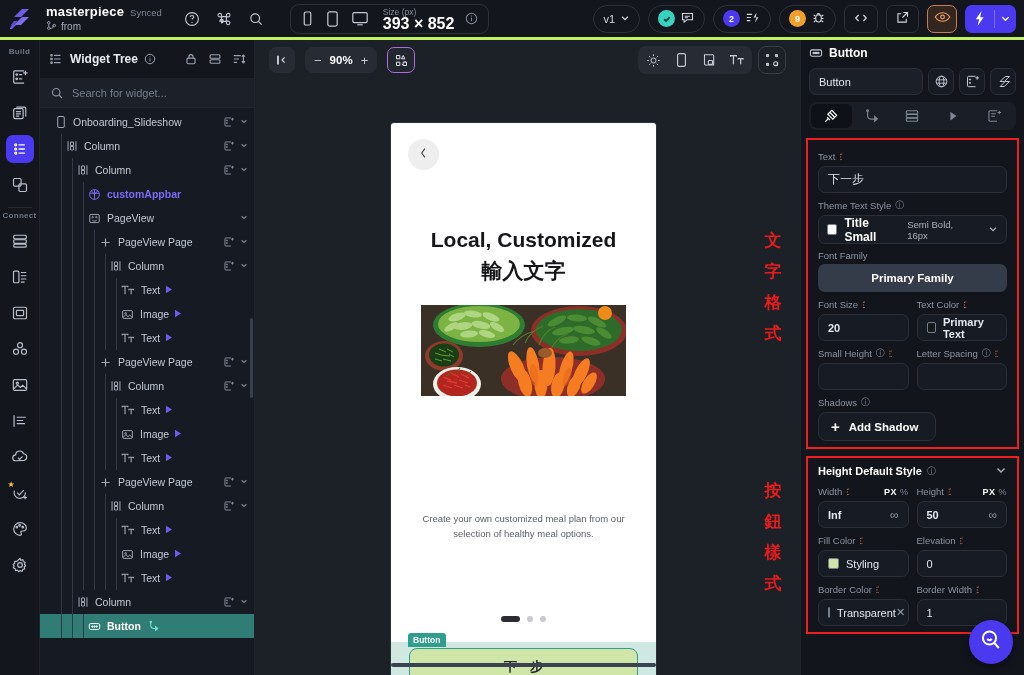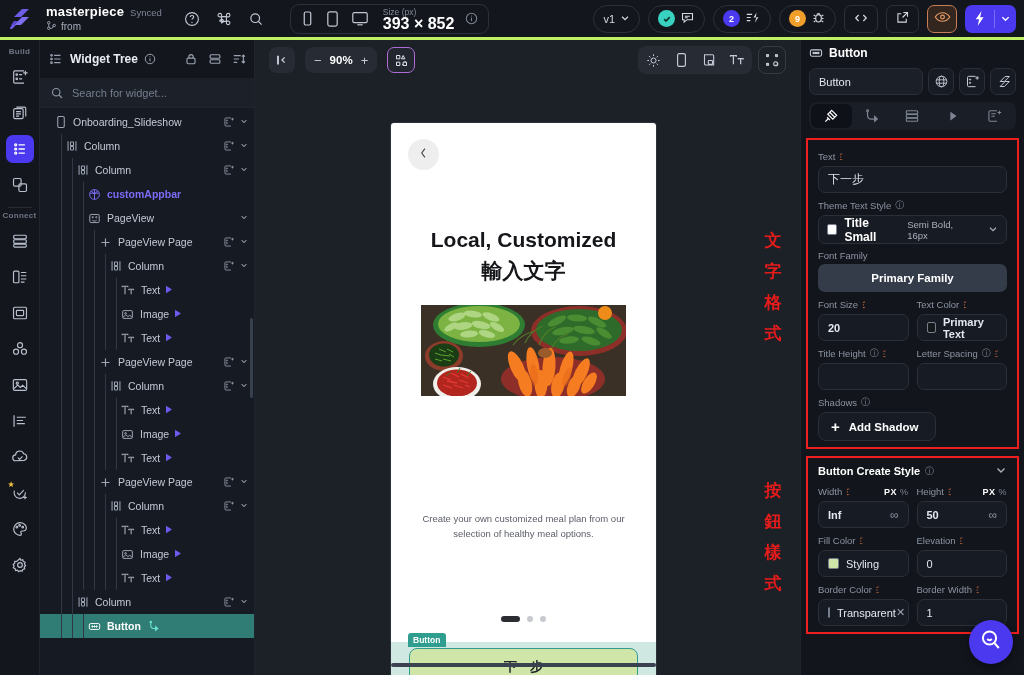--- a/index.html
+++ b/index.html
@@ -1429,21 +1429,21 @@
               <div class="field">
                 <span class="swatch" style="background:#14181b;margin-right:7px"></span>
                 <span style="font-weight:bold">Primary Text</span>
               </div>
             </div>
           </div>
 
           <div class="two">
             <div>
               <div class="lbl">
-                <span>Title Height</span>
+                <span>Small Height</span>
                 <span class="info-i">ⓘ</span>
                 <span class="ico-dot">⁝⁚</span>
               </div>
               <div class="field"></div>
             </div>
             <div>
               <div class="lbl">
                 <span>Letter Spacing</span>
                 <span class="info-i">ⓘ</span>
                 <span class="ico-dot">⁝⁚</span>
@@ -1457,21 +1457,21 @@
             <span class="info-i">ⓘ</span>
           </div>
           <div class="add-shadow">
             <span style="font-size:15px;line-height:1">+</span>
             <span>Add Shadow</span>
           </div>
         </div>
 
         <div class="sec redbox" style="margin:7px 5px 0;">
           <div class="sec-head">
-            <span class="sec-title">Button Create Style</span>
+            <span class="sec-title">Height Default Style</span>
             <span class="info-i">ⓘ</span>
             <span class="chev">
               <svg width="12" height="12" viewBox="0 0 12 12" fill="none" stroke="currentColor" stroke-width="1.4">
                   <path d="M2.5 4.5L6 8l3.5-3.5"></path>
                 </svg>
             </span>
           </div>
 
           <div class="two">
             <div>

